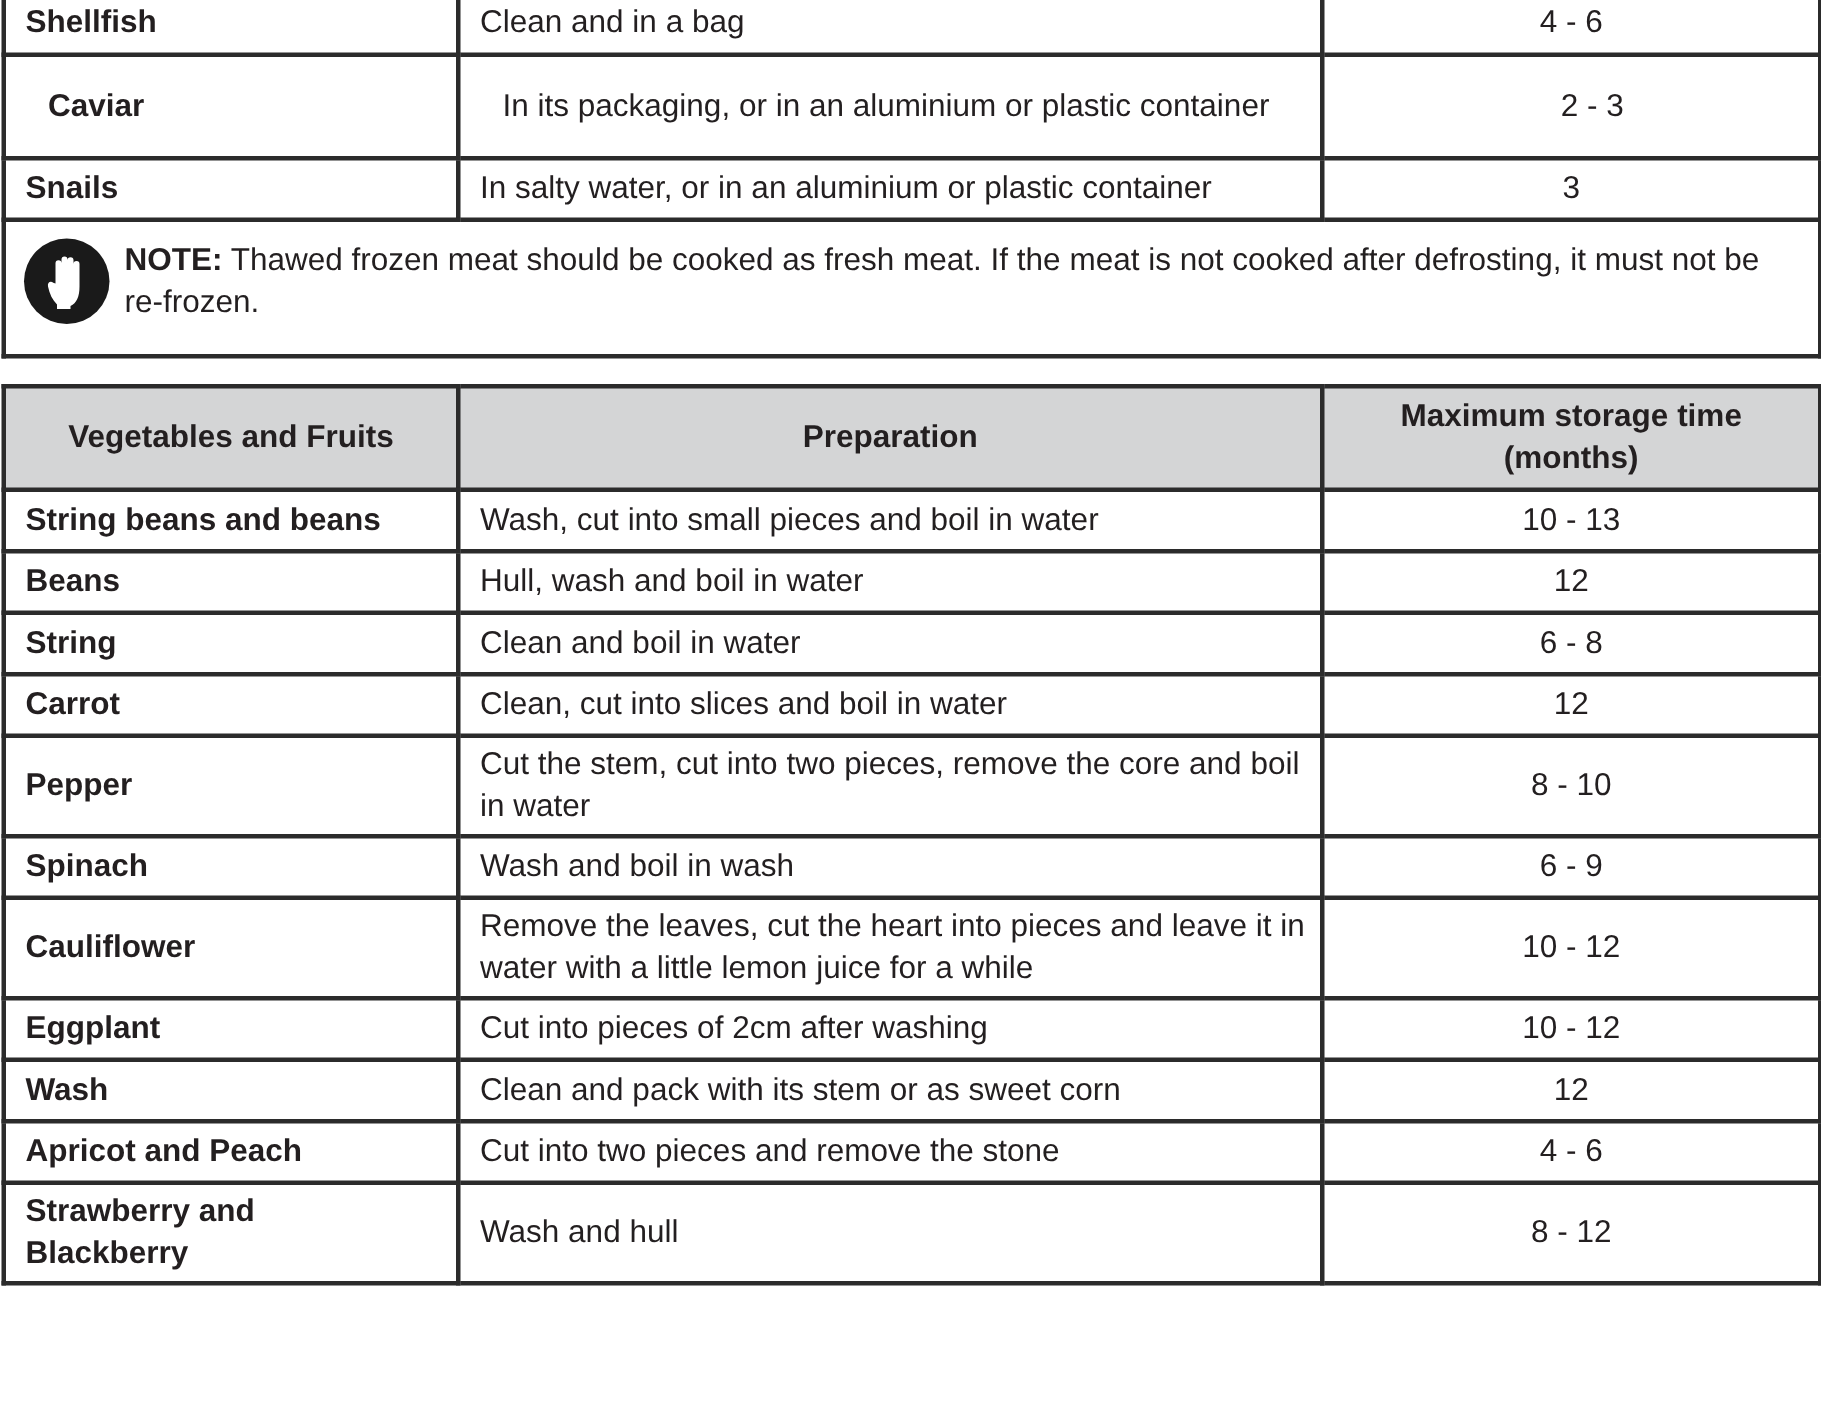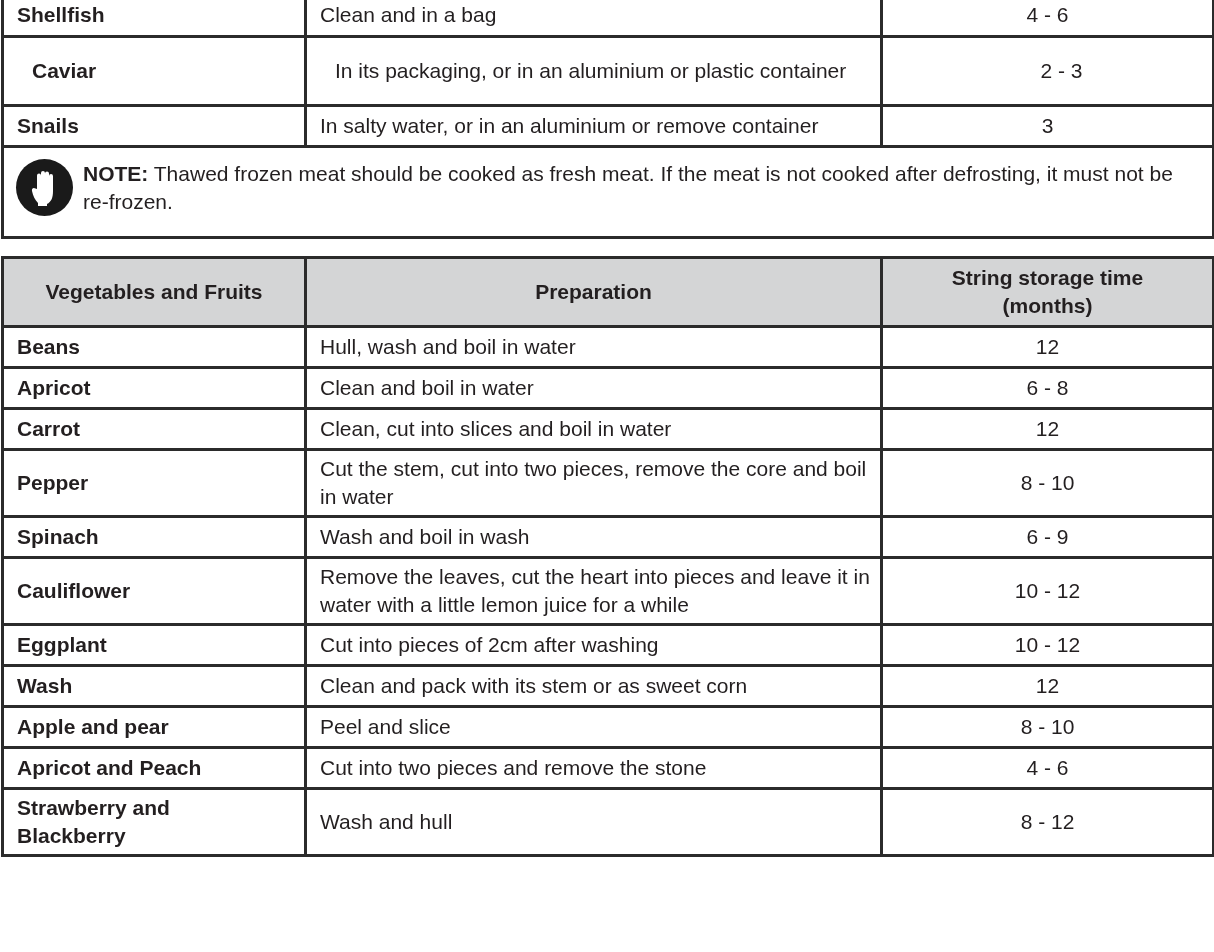--- a/index.html
+++ b/index.html
@@ -48,21 +48,21 @@
       <td class="prep">Clean and in a bag</td>
       <td class="time">4 - 6</td>
     </tr>
     <tr class="r-caviar">
       <td class="name">Caviar</td>
       <td class="prep">In its packaging, or in an aluminium or plastic container</td>
       <td class="time">2 - 3</td>
     </tr>
     <tr class="r-snails">
       <td class="name">Snails</td>
-      <td class="prep">In salty water, or in an aluminium or remove container</td>
+      <td class="prep">In salty water, or in an aluminium or plastic container</td>
       <td class="time">3</td>
     </tr>
     <tr class="r-note">
       <td colspan="3">
         <div class="note-wrap">
           <span class="note-icon">
             <svg width="30" height="38" viewBox="0 0 30 38">
               <path d="M7 20 V6.5 a2 2 0 0 1 4 0 V17 V4 a2 2 0 0 1 4 0 V17 V4.5 a2 2 0 0 1 4 0 V17 V7 a2 2 0 0 1 4 0 V22 C23 29 21 33 17 35 L17 37 L8 37 L8 34 C5 31 3 27 2 22 C1.5 19.5 3.5 18 5.5 19.5 Z" fill="#ffffff"></path>
             </svg>
           </span>
@@ -76,31 +76,36 @@
 <table id="veg-table">
   <colgroup>
       <col class="c1">
       <col class="c2">
       <col class="c3">
     </colgroup>
   <thead>
     <tr>
       <th>Vegetables and Fruits</th>
       <th>Preparation</th>
-      <th style="padding:0 40px;">String storage time (months)</th>
+      <th style="padding:0 40px;">Maximum storage time (months)</th>
     </tr>
   </thead>
   <tbody>
+    <tr class="single">
+      <td class="name">String beans and beans</td>
+      <td class="prep">Wash, cut into small pieces and boil in water</td>
+      <td class="time">10 - 13</td>
+    </tr>
     <tr class="single">
       <td class="name">Beans</td>
       <td class="prep">Hull, wash and boil in water</td>
       <td class="time">12</td>
     </tr>
     <tr class="single">
-      <td class="name">Apricot</td>
+      <td class="name">String</td>
       <td class="prep">Clean and boil in water</td>
       <td class="time">6 - 8</td>
     </tr>
     <tr class="single">
       <td class="name">Carrot</td>
       <td class="prep">Clean, cut into slices and boil in water</td>
       <td class="time">12</td>
     </tr>
     <tr class="double">
       <td class="name">Pepper</td>
@@ -121,25 +126,20 @@
       <td class="name">Eggplant</td>
       <td class="prep">Cut into pieces of 2cm after washing</td>
       <td class="time">10 - 12</td>
     </tr>
     <tr class="single">
       <td class="name">Wash</td>
       <td class="prep">Clean and pack with its stem or as sweet corn</td>
       <td class="time">12</td>
     </tr>
     <tr class="single">
-      <td class="name">Apple and pear</td>
-      <td class="prep">Peel and slice</td>
-      <td class="time">8 - 10</td>
-    </tr>
-    <tr class="single">
       <td class="name">Apricot and Peach</td>
       <td class="prep">Cut into two pieces and remove the stone</td>
       <td class="time">4 - 6</td>
     </tr>
     <tr class="double">
       <td class="name" style="padding-right:90px;">Strawberry and Blackberry</td>
       <td class="prep">Wash and hull</td>
       <td class="time">8 - 12</td>
     </tr>
   </tbody>

